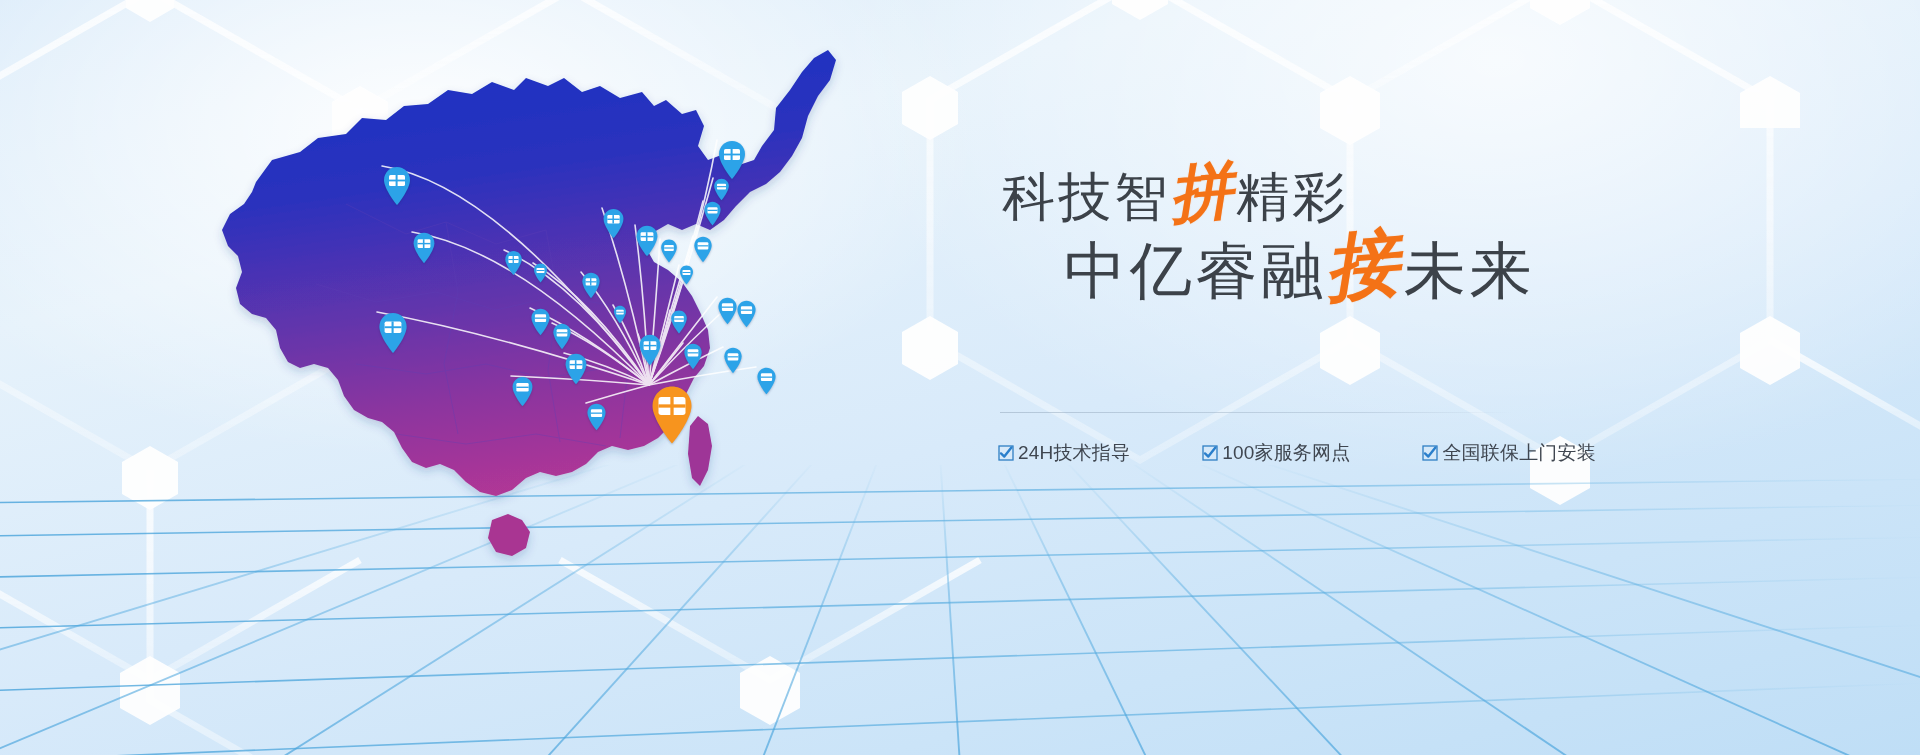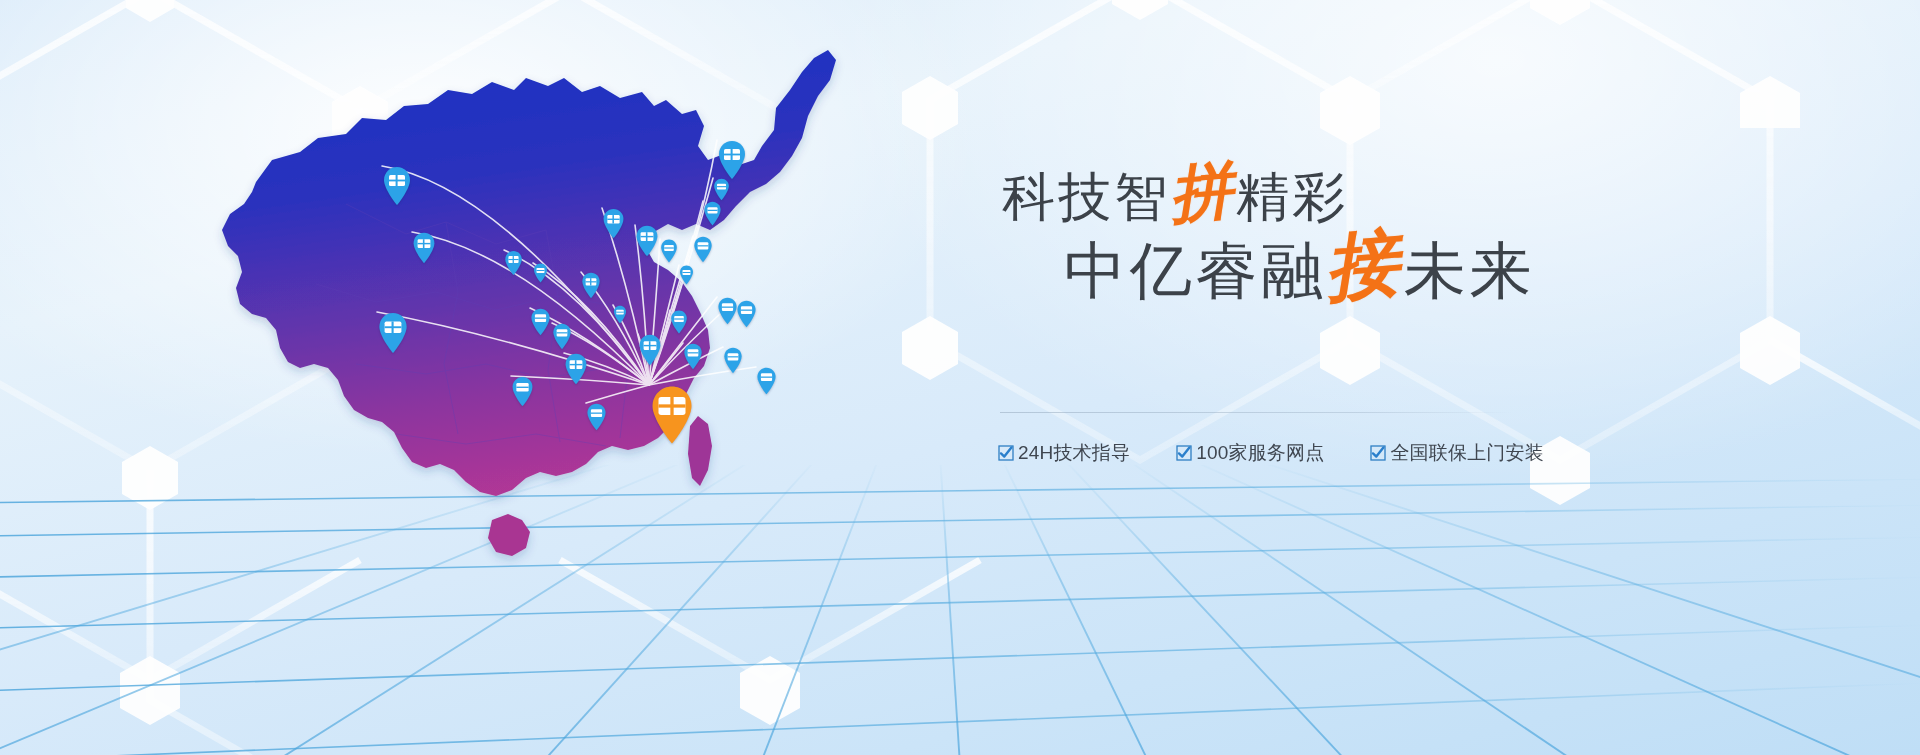--- a/index.html
+++ b/index.html
@@ -44,21 +44,21 @@
     color:#f47216;font-weight:700;font-style:italic;
     font-family:"DejaVu Serif","Liberation Serif",serif;
     display:inline-block;transform:rotate(-5deg) scale(1.18);
     transform-origin:center bottom;margin:0 .12em;letter-spacing:0;
     text-shadow:0 0 1px rgba(244,114,22,.4);
   }
   .divider{
     position:absolute;left:1000px;top:412px;width:512px;height:1px;
     background:linear-gradient(90deg,rgba(150,170,190,.55) 0%,rgba(150,170,190,.38) 70%,rgba(150,170,190,0) 100%);
   }
-  .features{position:absolute;left:998px;top:440px;display:flex;gap:46px;}
+  .features{position:absolute;left:998px;top:440px;display:flex;gap:72px;}
   .feature{display:flex;align-items:center;gap:4px;white-space:nowrap;}
   .feature .label{
     font-size:19px;color:#3f4650;letter-spacing:.01em;
     font-family:"Liberation Sans","DejaVu Sans",sans-serif;
   }
   .chk{width:16px;height:16px;flex:0 0 16px;display:block;}
 </style>
 </head>
 <body>
 

